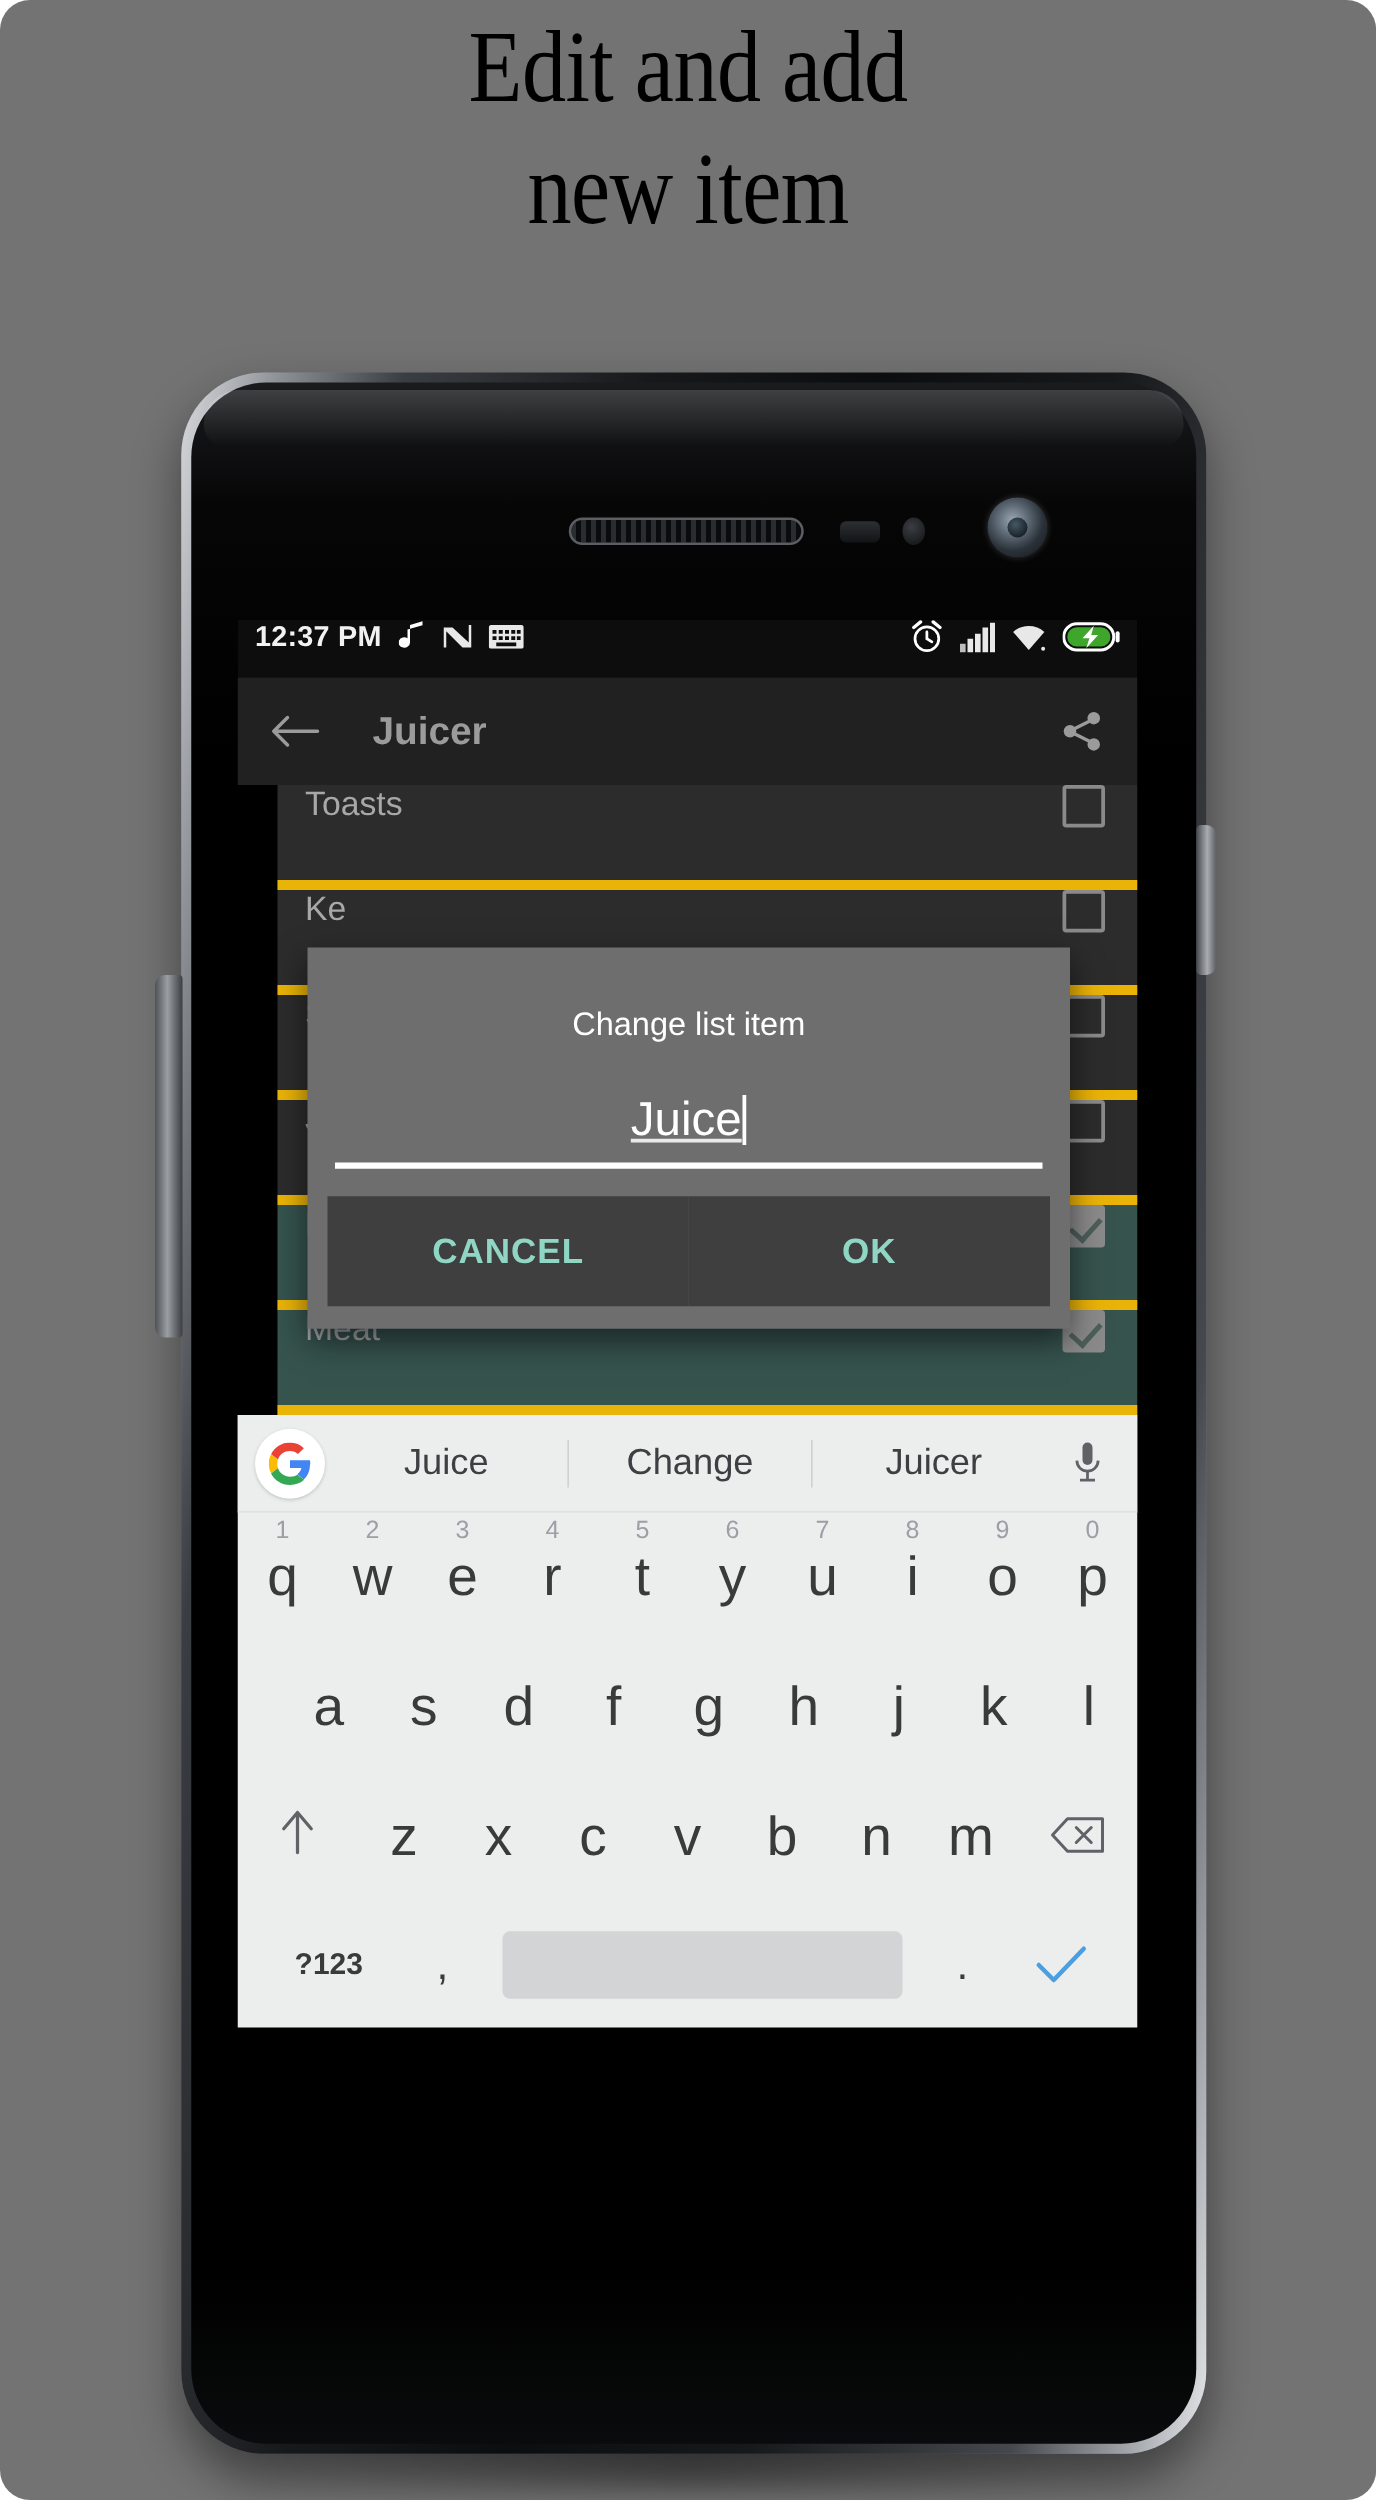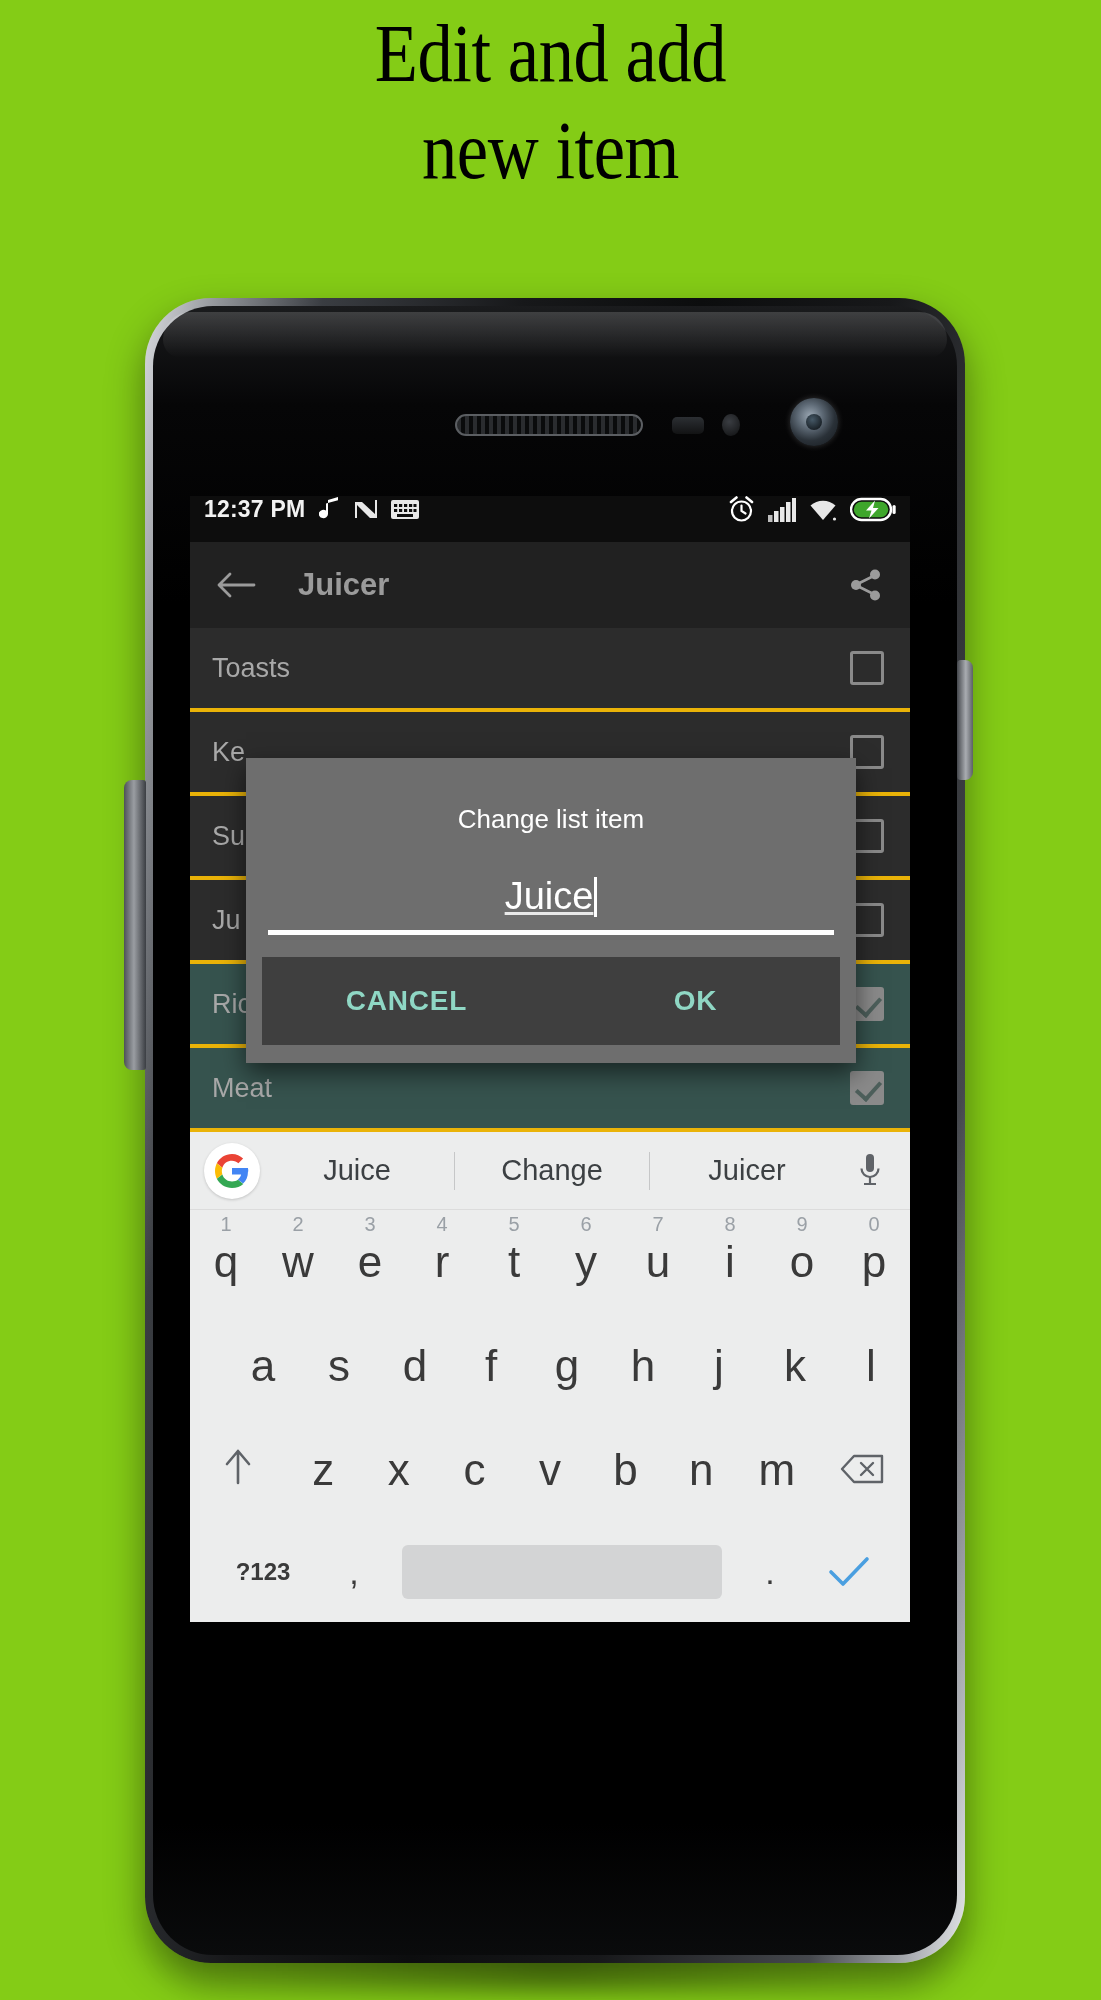--- a/index.html
+++ b/index.html
@@ -2,21 +2,21 @@
 <html><head>
 <meta charset="utf-8">
 <style>
   * { box-sizing: border-box; margin: 0; padding: 0; }
   html, body {
     width: 1101px; height: 2000px;
     background: #ffffff;
     font-family: "Liberation Sans", sans-serif;
     overflow: hidden;
   }
-  #root { position: relative; width: 1101px; height: 2000px; background:#84cc16; }
+  #root { position: relative; width: 1101px; height: 2000px; background:#737373;border-radius:24px; }
 
   
   .heading {
     position: absolute;
     top: 6px; left: 0; width: 1101px;
     text-align: center;
     font-family: "Liberation Serif", "DejaVu Serif", serif;
     font-size: 82px;
     line-height: 1.18;
     color: #000;
@@ -107,22 +107,22 @@
   .appbar {
     position:relative; height: 86px; background:#212121;
     display:flex; align-items:center; padding: 0 26px;
   }
   .appbar-title { color:#9b9b9b; font-size:31px; font-weight:700; margin-left: 42px; }
   .appbar-spacer { flex:1; }
 
   
   .list { position:relative; background:#000; }
   .row {
-    position:relative; height: 84px; display:flex; align-items:center;
-    padding: 0 26px 0 22px; border-bottom: 4px solid #eab308;
+    position:relative; height: 84px; display:flex; 
+    padding: 0 26px 0 22px; border-bottom: 8px solid #eab308; margin-left: 32px;
   }
   .row.dark { background:#2c2c2c; }
   .row.done { background:#36534e; }
   .row-label { color:#a8a8a8; font-size:27px; }
   .row-spacer { flex:1; }
   .cb {
     width: 34px; height: 34px; border-radius:3px;
     border: 3px solid #8a8a8a; background: transparent;
     position:relative;
   }

